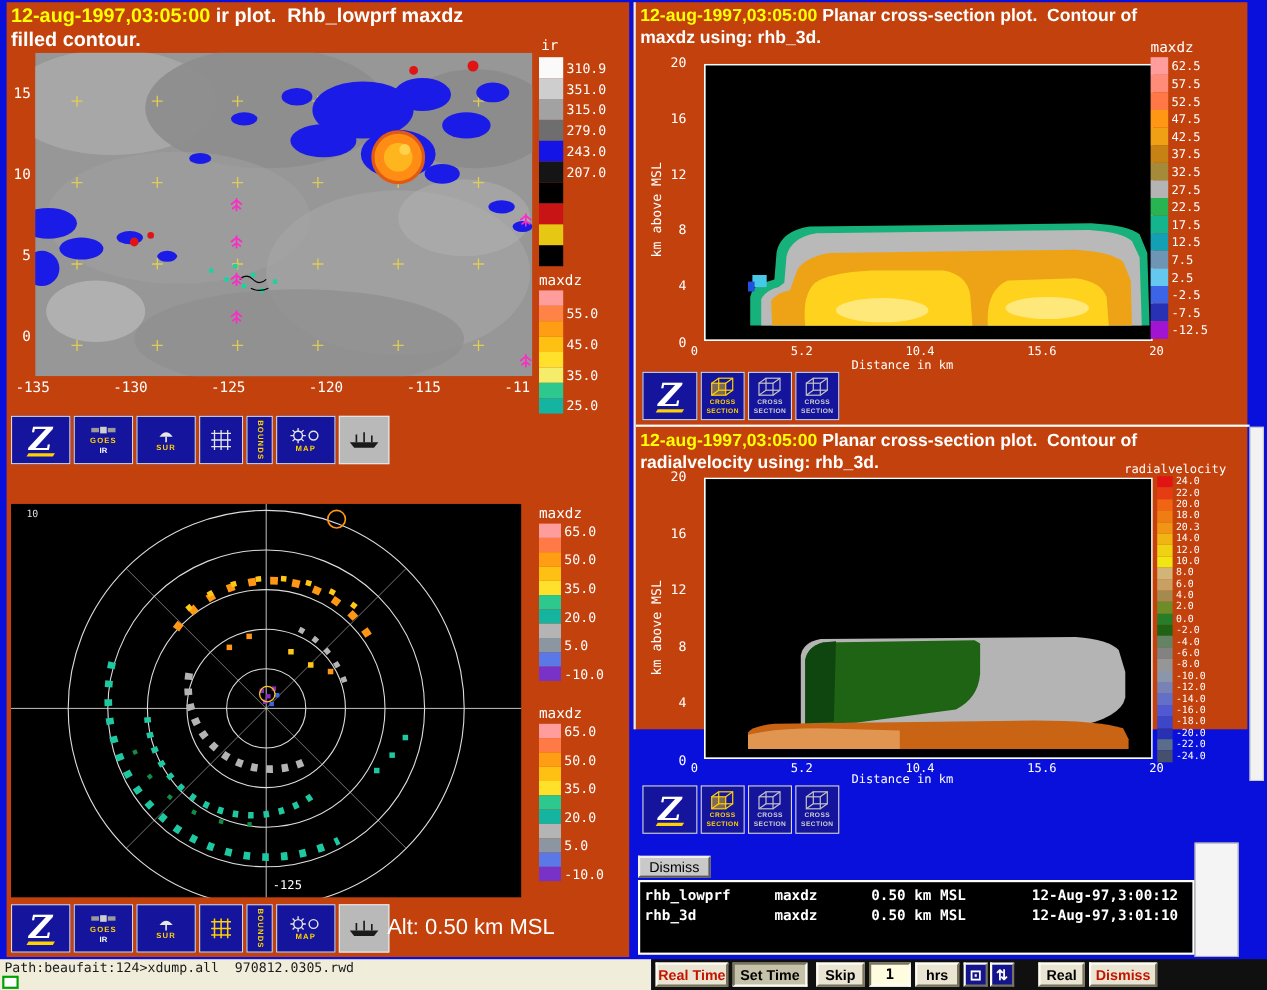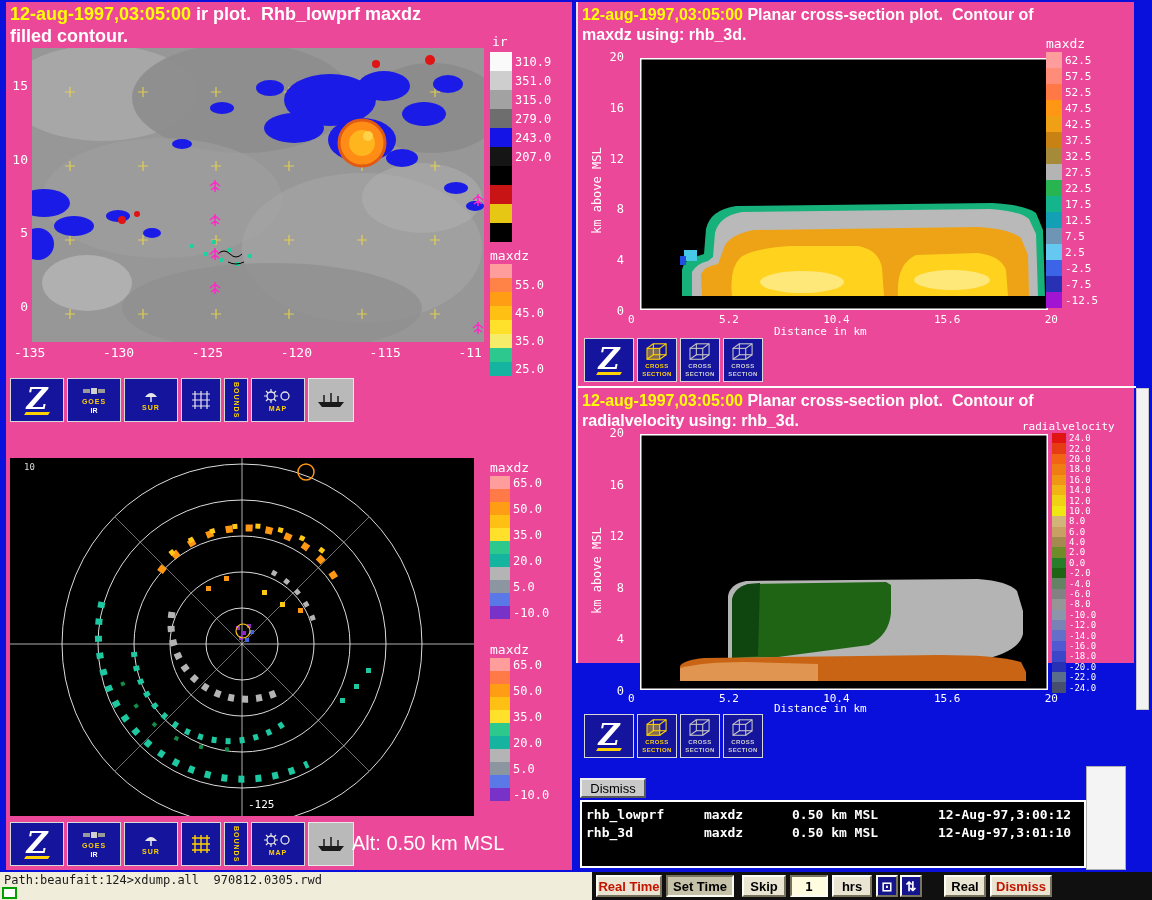--- a/index.html
+++ b/index.html
@@ -1,19 +1,19 @@
 <!DOCTYPE html>
 <html><head>
 <meta charset="utf-8">
 <style>
   *{margin:0;padding:0;box-sizing:border-box}
   html,body{width:1152px;height:900px}
   body{background:#0a10dc;font-family:"Liberation Sans",sans-serif;position:relative;overflow:hidden}
   .abs{position:absolute}
-  .panel{position:absolute;background:#ec4899;color:#fff}
+  .panel{position:absolute;background:#c2410c;color:#fff}
   .t-line{position:absolute;white-space:pre;font-weight:bold;color:#fff}
   .lt{font-size:18px}
   .rt{font-size:16px}
   .time{color:#ffff00}
   .ticks-col{display:flex;flex-direction:column;justify-content:space-between;align-items:flex-end;position:absolute;color:#fff;font:13px "DejaVu Sans Mono",monospace}
   .ticks-row{display:flex;justify-content:space-between;position:absolute;color:#fff;font:13px "DejaVu Sans Mono",monospace}
   .vlab{position:absolute;transform:rotate(-90deg);transform-origin:0 0;font:12px "DejaVu Sans Mono",monospace;color:#fff;white-space:nowrap}
   .cb{position:absolute}
   .cb-row{display:flex;align-items:center}
   .cb-cell{flex:none;display:block}
@@ -649,21 +649,21 @@
       <div class="cb-row">
         <span class="cb-cell" style="background: rgb(240, 100, 20);"></span>
         <span class="cb-val">20.0</span>
       </div>
       <div class="cb-row">
         <span class="cb-cell" style="background: rgb(240, 125, 20);"></span>
         <span class="cb-val">18.0</span>
       </div>
       <div class="cb-row">
         <span class="cb-cell" style="background: rgb(240, 150, 20);"></span>
-        <span class="cb-val">16.0</span>
+        <span class="cb-val">20.3</span>
       </div>
       <div class="cb-row">
         <span class="cb-cell" style="background: rgb(240, 180, 20);"></span>
         <span class="cb-val">14.0</span>
       </div>
       <div class="cb-row">
         <span class="cb-cell" style="background: rgb(240, 210, 20);"></span>
         <span class="cb-val">12.0</span>
       </div>
       <div class="cb-row">

